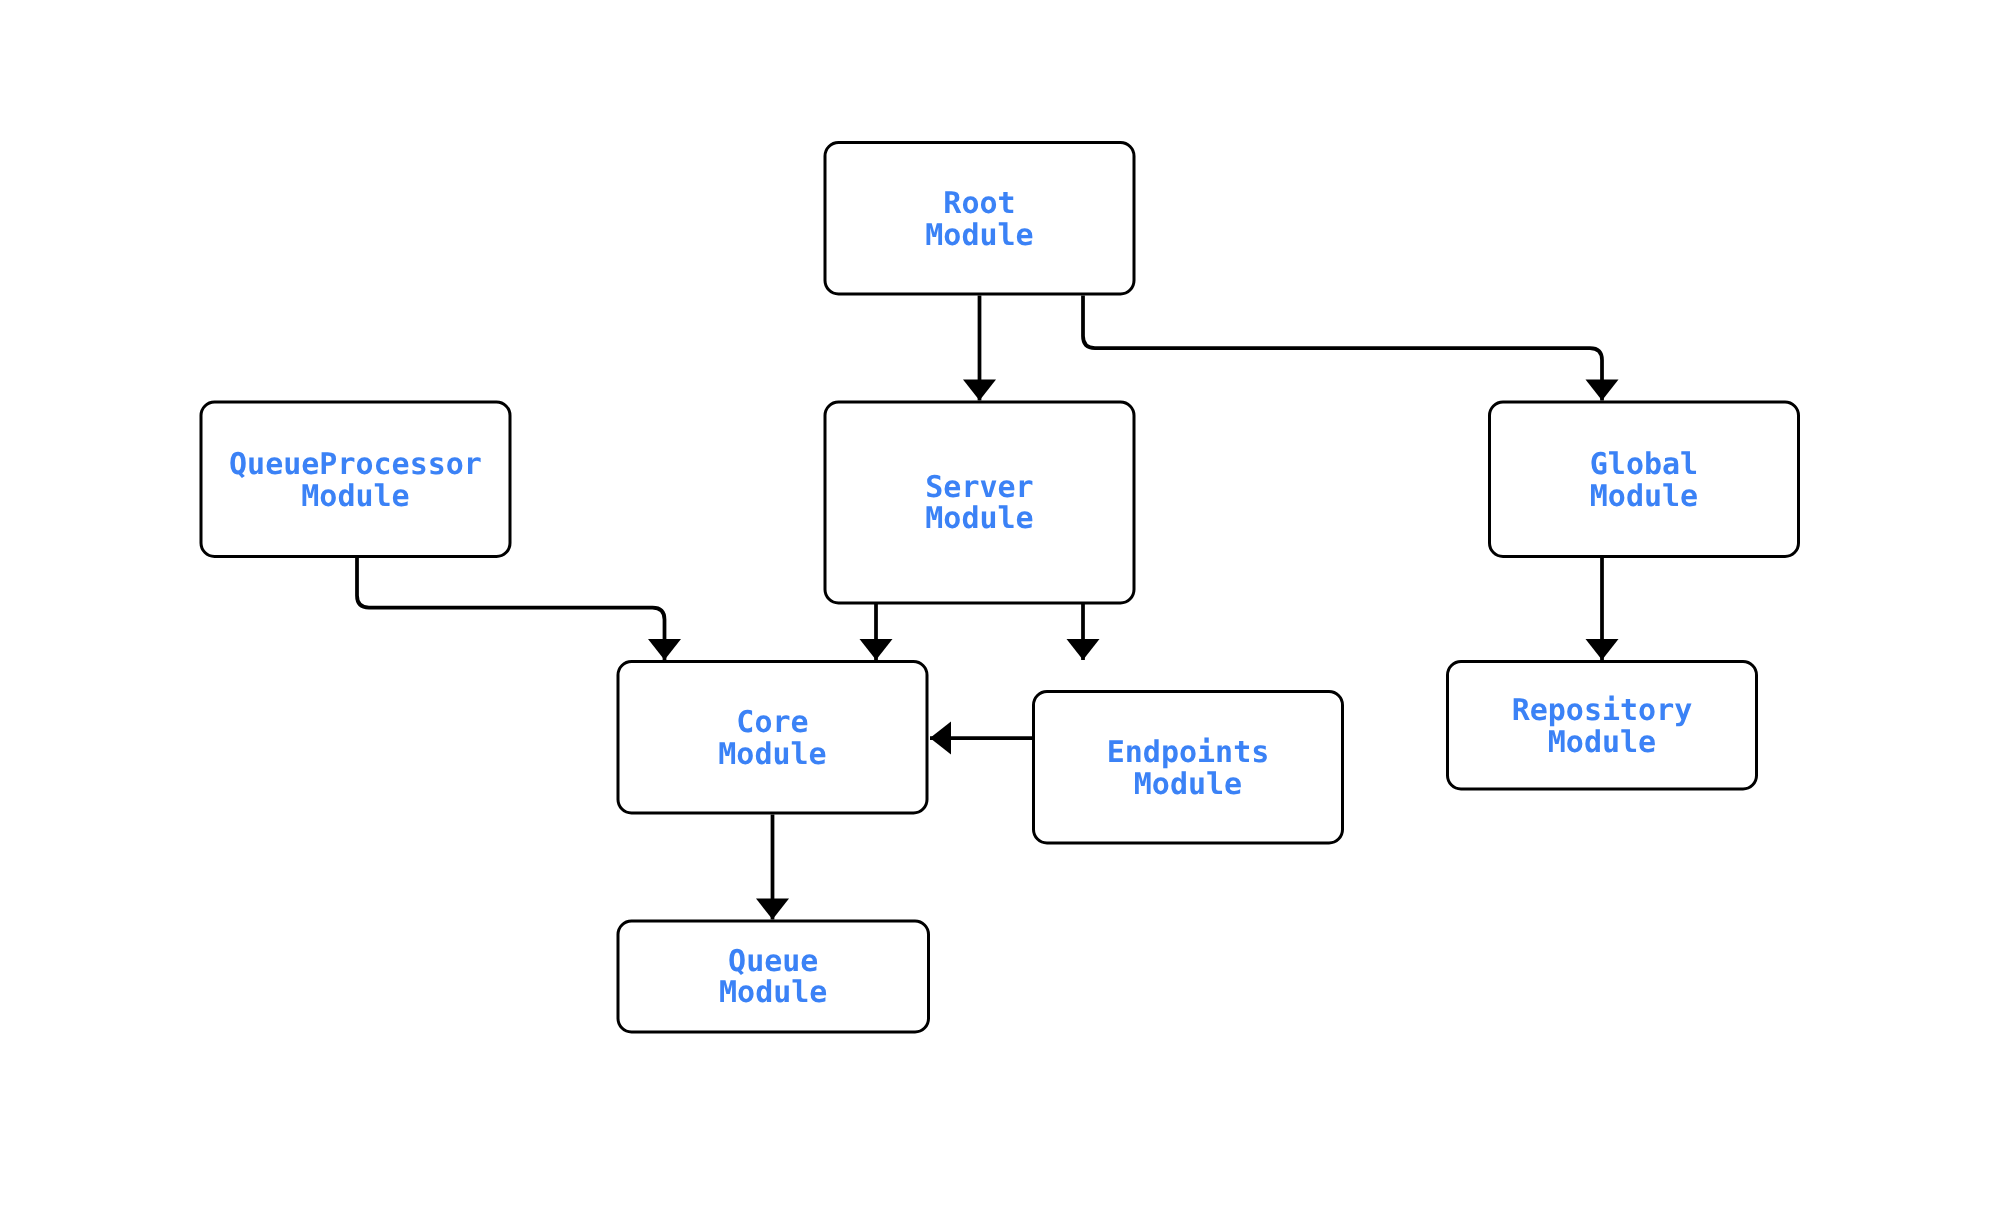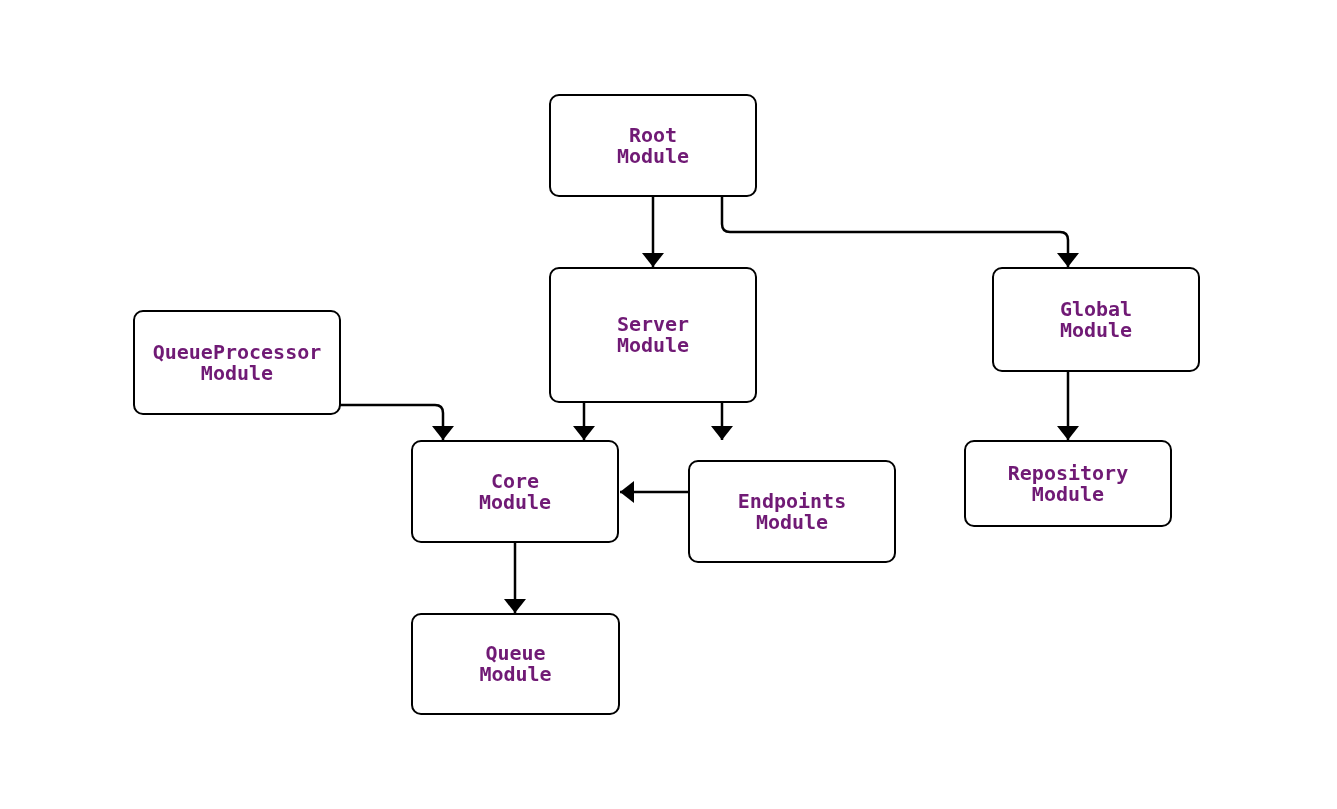--- a/index.html
+++ b/index.html
@@ -31,21 +31,21 @@
     background: #ffffff;
     border: 2.5px solid #000000;
     border-radius: 10px;
     display: flex;
     align-items: center;
     justify-content: center;
     text-align: center;
     font-weight: bold;
     font-size: 20px;
     line-height: 21px;
-    color: #701a75;
+    color: #3b82f6;
     white-space: pre-line;
   }
 </style>
 </head>
 <body>
 
 <div class="canvas">
 
   <svg class="edge-layer" width="1337" height="809" viewBox="0 0 1337 809" xmlns="http://www.w3.org/2000/svg">
     <defs>
@@ -67,34 +67,34 @@
     <path class="edge" d="M688,492 L620,492" marker-end="url(#arrowhead)"></path>
 
     <path class="edge" d="M1068,372 L1068,440" marker-end="url(#arrowhead)"></path>
 
     <path class="edge" d="M515,543 L515,613" marker-end="url(#arrowhead)"></path>
   </svg>
 
   <div class="node" style="left:549px; top:94px; width:208px; height:103px;">Root
 Module</div>
 
-  <div class="node" style="left:133px; top:267px; width:208px; height:105px;margin-top:43px;">QueueProcessor
+  <div class="node" style="left:133px; top:267px; width:208px; height:105px;">QueueProcessor
 Module</div>
 
   <div class="node" style="left:549px; top:267px; width:208px; height:136px;">Server
 Module</div>
 
   <div class="node" style="left:964px; top:267px; width:208px; height:105px;margin-left:28px;">Global
 Module</div>
 
   <div class="node" style="left:411px; top:440px; width:208px; height:103px;">Core
 Module</div>
 
   <div class="node" style="left:688px; top:460px; width:208px; height:103px;">Endpoints
 Module</div>
 
   <div class="node" style="left:964px; top:440px; width:208px; height:87px;">Repository
 Module</div>
 
-  <div class="node" style="left:411px; top:613px; width:209px; height:102px;">Queue
+  <div class="node" style="left:411px; top:613px; width:209px; height:76px;">Queue
 Module</div>
 
 </div>
 
 </body></html>

